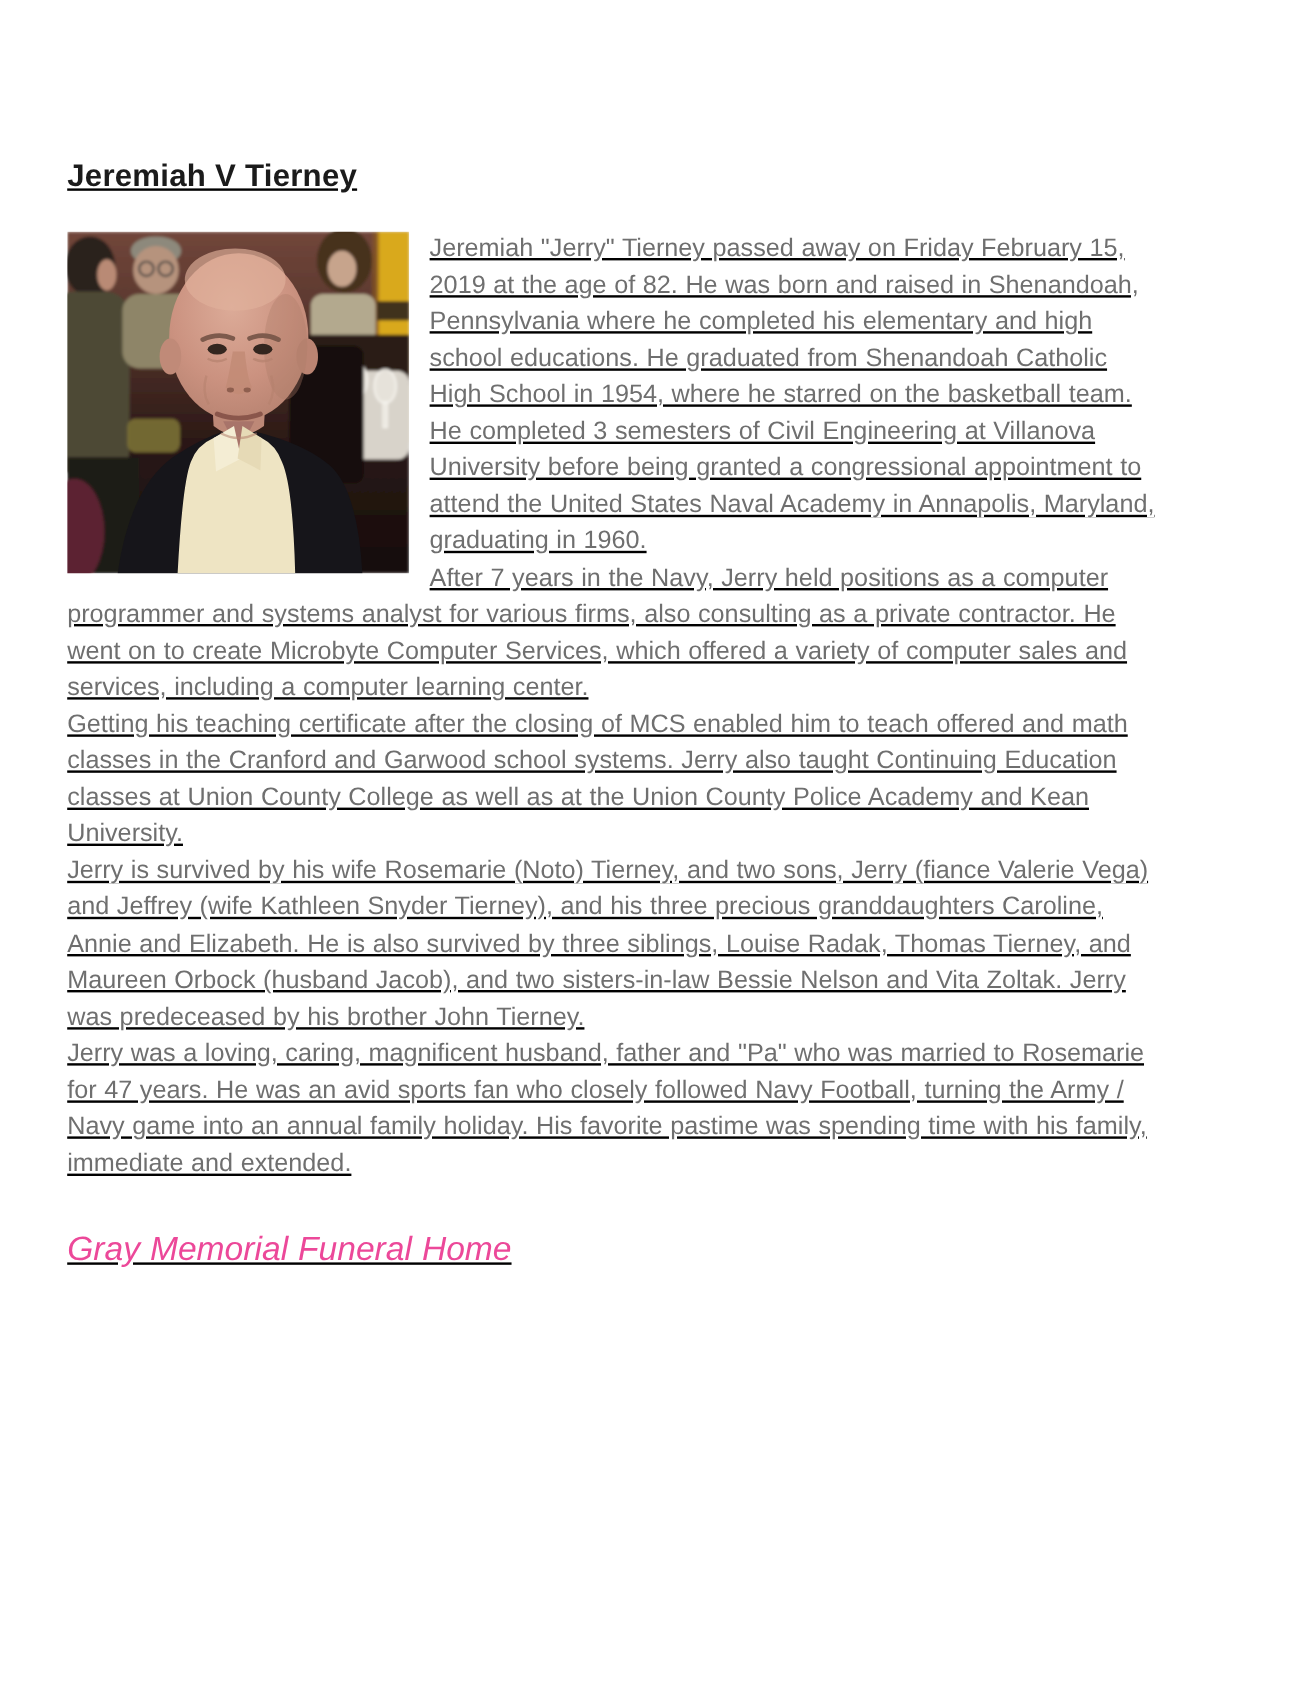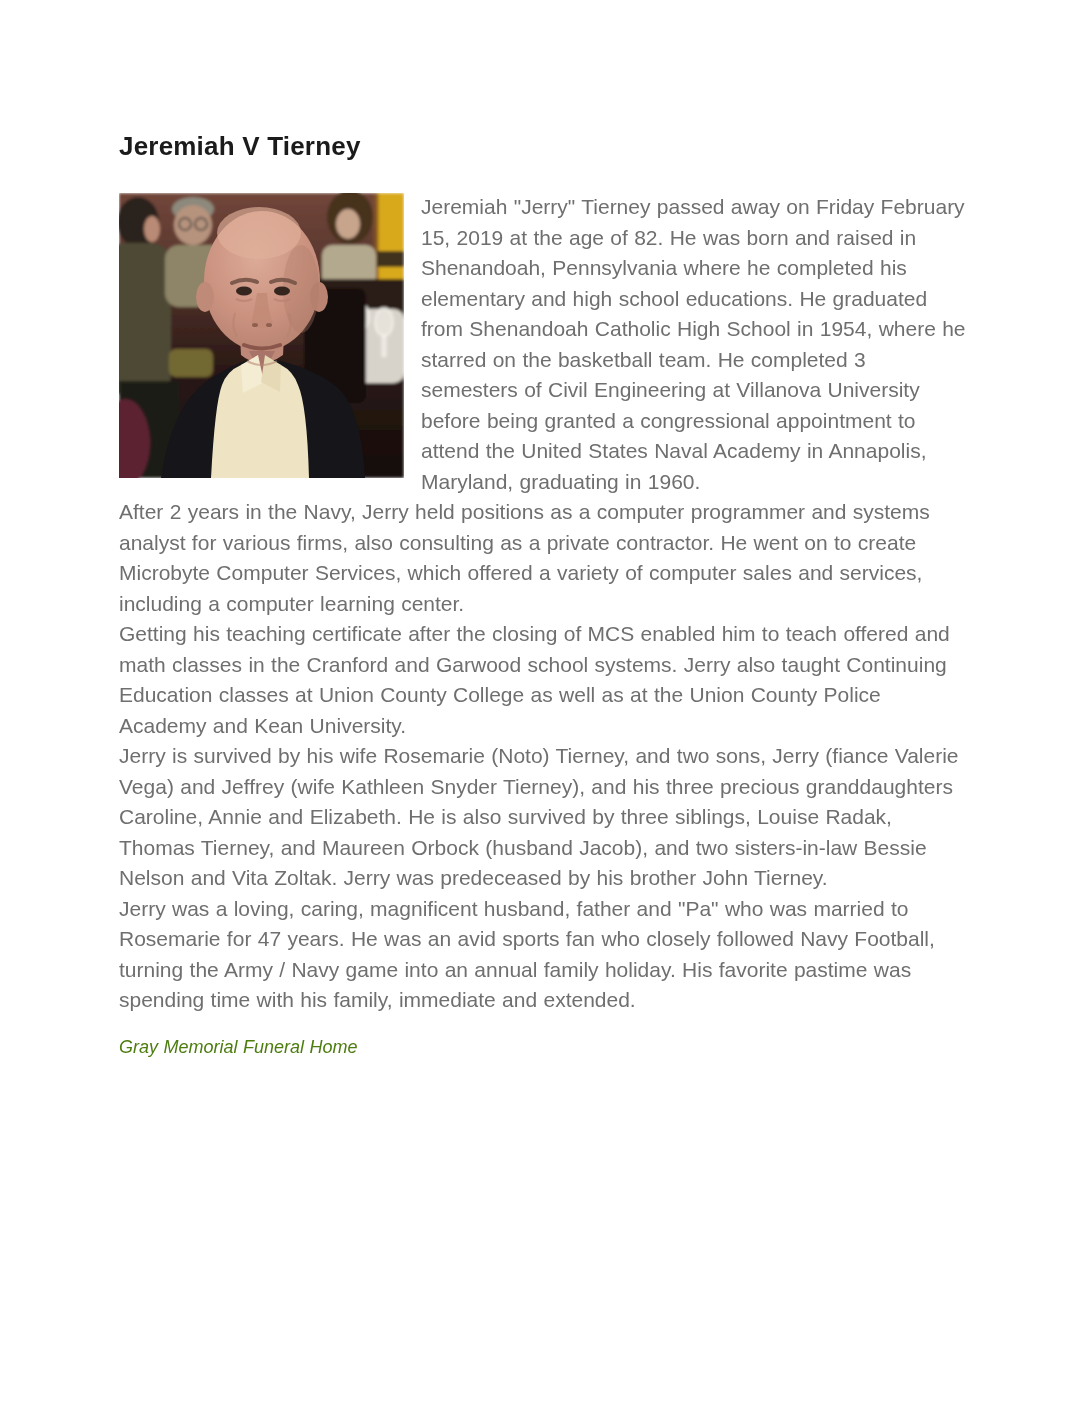--- a/index.html
+++ b/index.html
@@ -6,23 +6,24 @@
     margin: 0;
     padding: 0;
     background: #ffffff;
   }
   .page {
     position: relative;
     width: 1088px;
     height: 1408px;
     background: #ffffff;
     box-sizing: border-box;
-    padding: 131px 120px 0 119px;
+    padding: 131px 120px 0 56px;
     font-family: "Liberation Sans", "DejaVu Sans", sans-serif;
     overflow: hidden;
+    text-decoration: underline;
   }
   h1.doc-title {
     margin: 0 0 31px 0;
     font-size: 26px;
     line-height: 30px;
     font-weight: 700;
     color: #1b1b1b;
     letter-spacing: 0.2px;
   }
   figure.photo {
@@ -35,24 +36,24 @@
   }
   figure.photo svg { display: block; }
   .article p {
     margin: 0;
     font-size: 21px;
     line-height: 30.5px;
     color: #6f6f6f;
     word-spacing: 0.5px;
   }
   .article p.signature {
-    margin-top: 16px;
+    margin-top: 41px;
     font-style: italic;
-    color: #4d7c0f;
-    font-size: 18px;
+    color: #ec4899;
+    font-size: 28px;
   }
 </style>
 </head>
 <body>
 
 <main class="page">
 
   <h1 class="doc-title">Jeremiah V Tierney</h1>
 
   <div class="article">
@@ -147,21 +148,21 @@
 
           <path d="M125,152 Q143,159 161,152" stroke="#8a564b" stroke-width="4" fill="none" stroke-linecap="round"></path>
           <path d="M128,168 Q143,176 158,168" stroke="#b3806c" stroke-width="2" fill="none" opacity="0.55"></path>
           <path d="M116,120 Q112,134 118,144" stroke="#b3806c" stroke-width="2" fill="none" opacity="0.5"></path>
           <path d="M170,120 Q174,134 168,144" stroke="#b3806c" stroke-width="2" fill="none" opacity="0.5"></path>
         </g>
       </svg>
     </figure>
 
     <p>Jeremiah "Jerry" Tierney passed away on Friday February 15, 2019 at the age of 82. He was born and raised in Shenandoah, Pennsylvania where he completed his elementary and high school educations. He graduated from Shenandoah Catholic High School in 1954, where he starred on the basketball team. He completed 3 semesters of Civil Engineering at Villanova University before being granted a congressional appointment to attend the United States Naval Academy in Annapolis, Maryland, graduating in 1960.</p>
-    <p>After 2 years in the Navy, Jerry held positions as a computer programmer and systems analyst for various firms, also consulting as a private contractor. He went on to create Microbyte Computer Services, which offered a variety of computer sales and services, including a computer learning center.</p>
+    <p>After 7 years in the Navy, Jerry held positions as a computer programmer and systems analyst for various firms, also consulting as a private contractor. He went on to create Microbyte Computer Services, which offered a variety of computer sales and services, including a computer learning center.</p>
     <p>Getting his teaching certificate after the closing of MCS enabled him to teach offered and math classes in the Cranford and Garwood school systems. Jerry also taught Continuing Education classes at Union County College as well as at the Union County Police Academy and Kean University.</p>
     <p>Jerry is survived by his wife Rosemarie (Noto) Tierney, and two sons, Jerry (fiance Valerie Vega) and Jeffrey (wife Kathleen Snyder Tierney), and his three precious granddaughters Caroline, Annie and Elizabeth. He is also survived by three siblings, Louise Radak, Thomas Tierney, and Maureen Orbock (husband Jacob), and two sisters-in-law Bessie Nelson and Vita Zoltak. Jerry was predeceased by his brother John Tierney.</p>
     <p>Jerry was a loving, caring, magnificent husband, father and "Pa" who was married to Rosemarie for 47 years. He was an avid sports fan who closely followed Navy Football, turning the Army / Navy game into an annual family holiday. His favorite pastime was spending time with his family, immediate and extended.</p>
 
     <p class="signature">Gray Memorial Funeral Home</p>
   </div>
 
 </main>
 
 </body></html>

